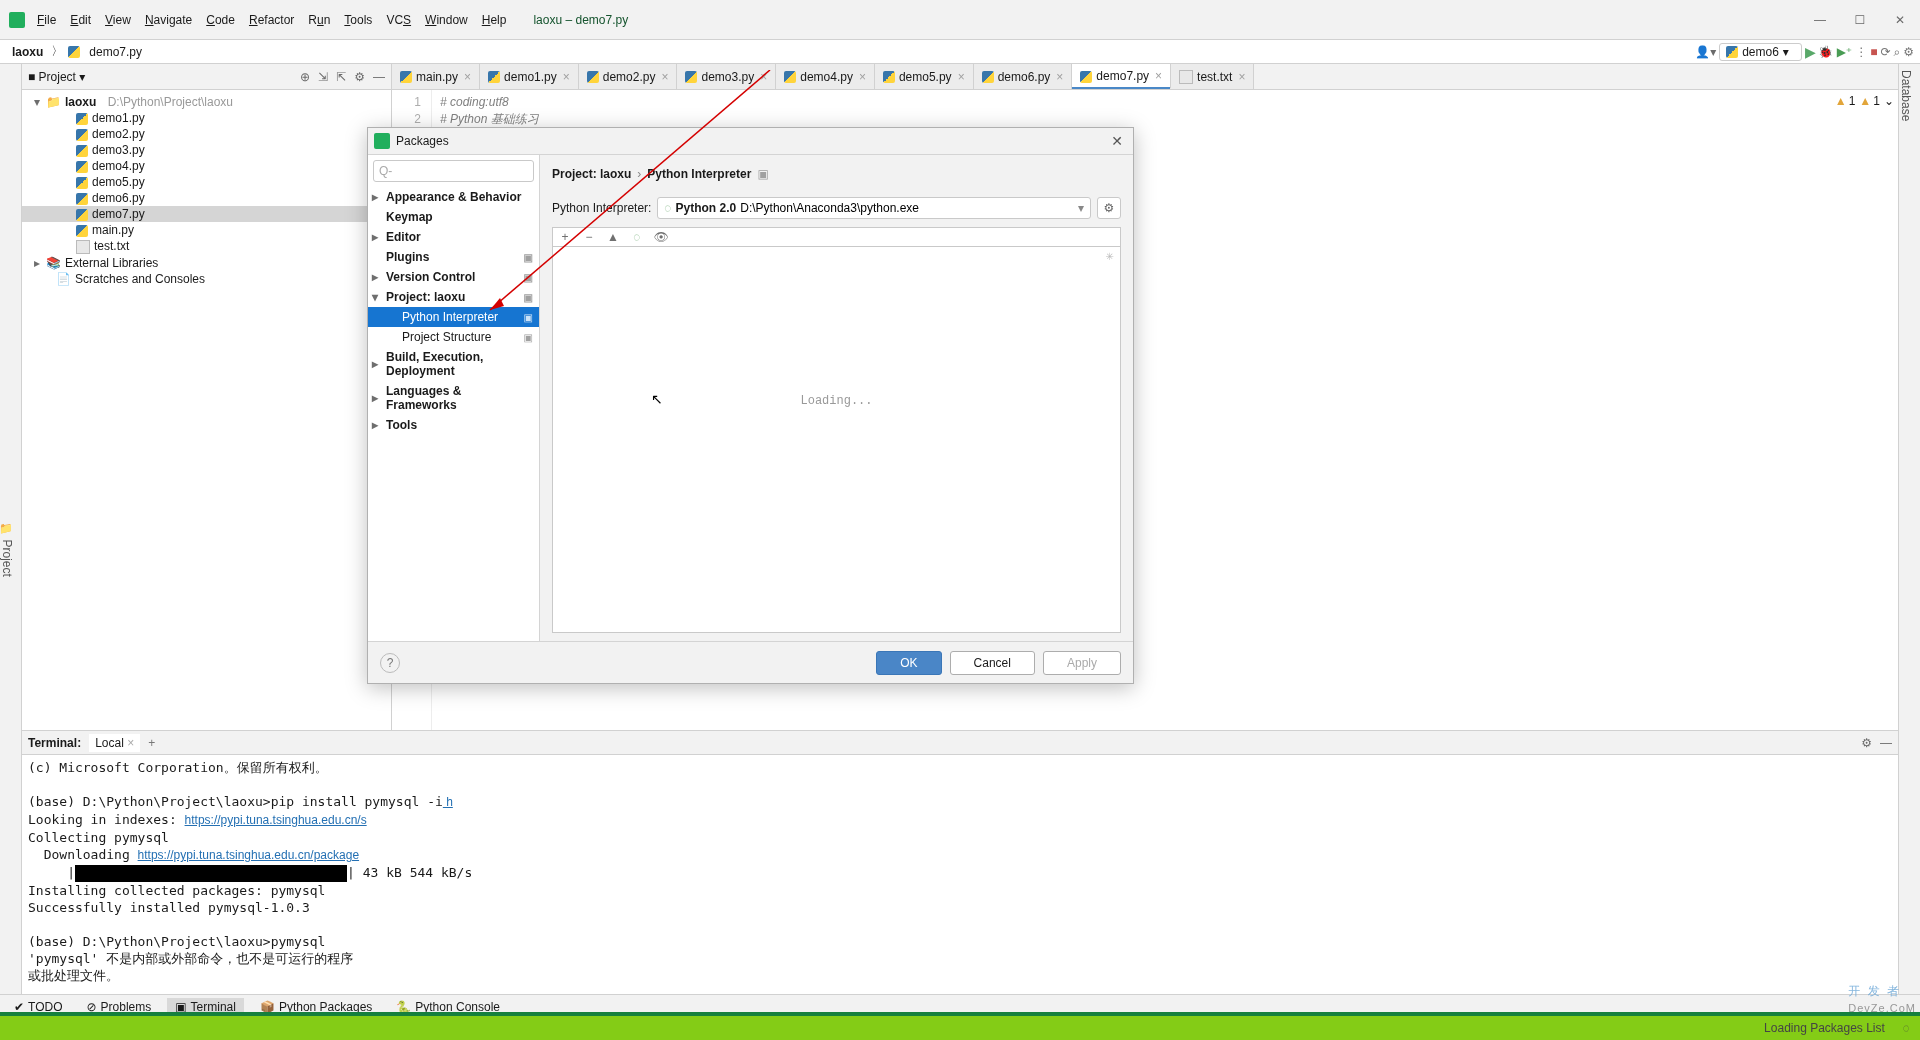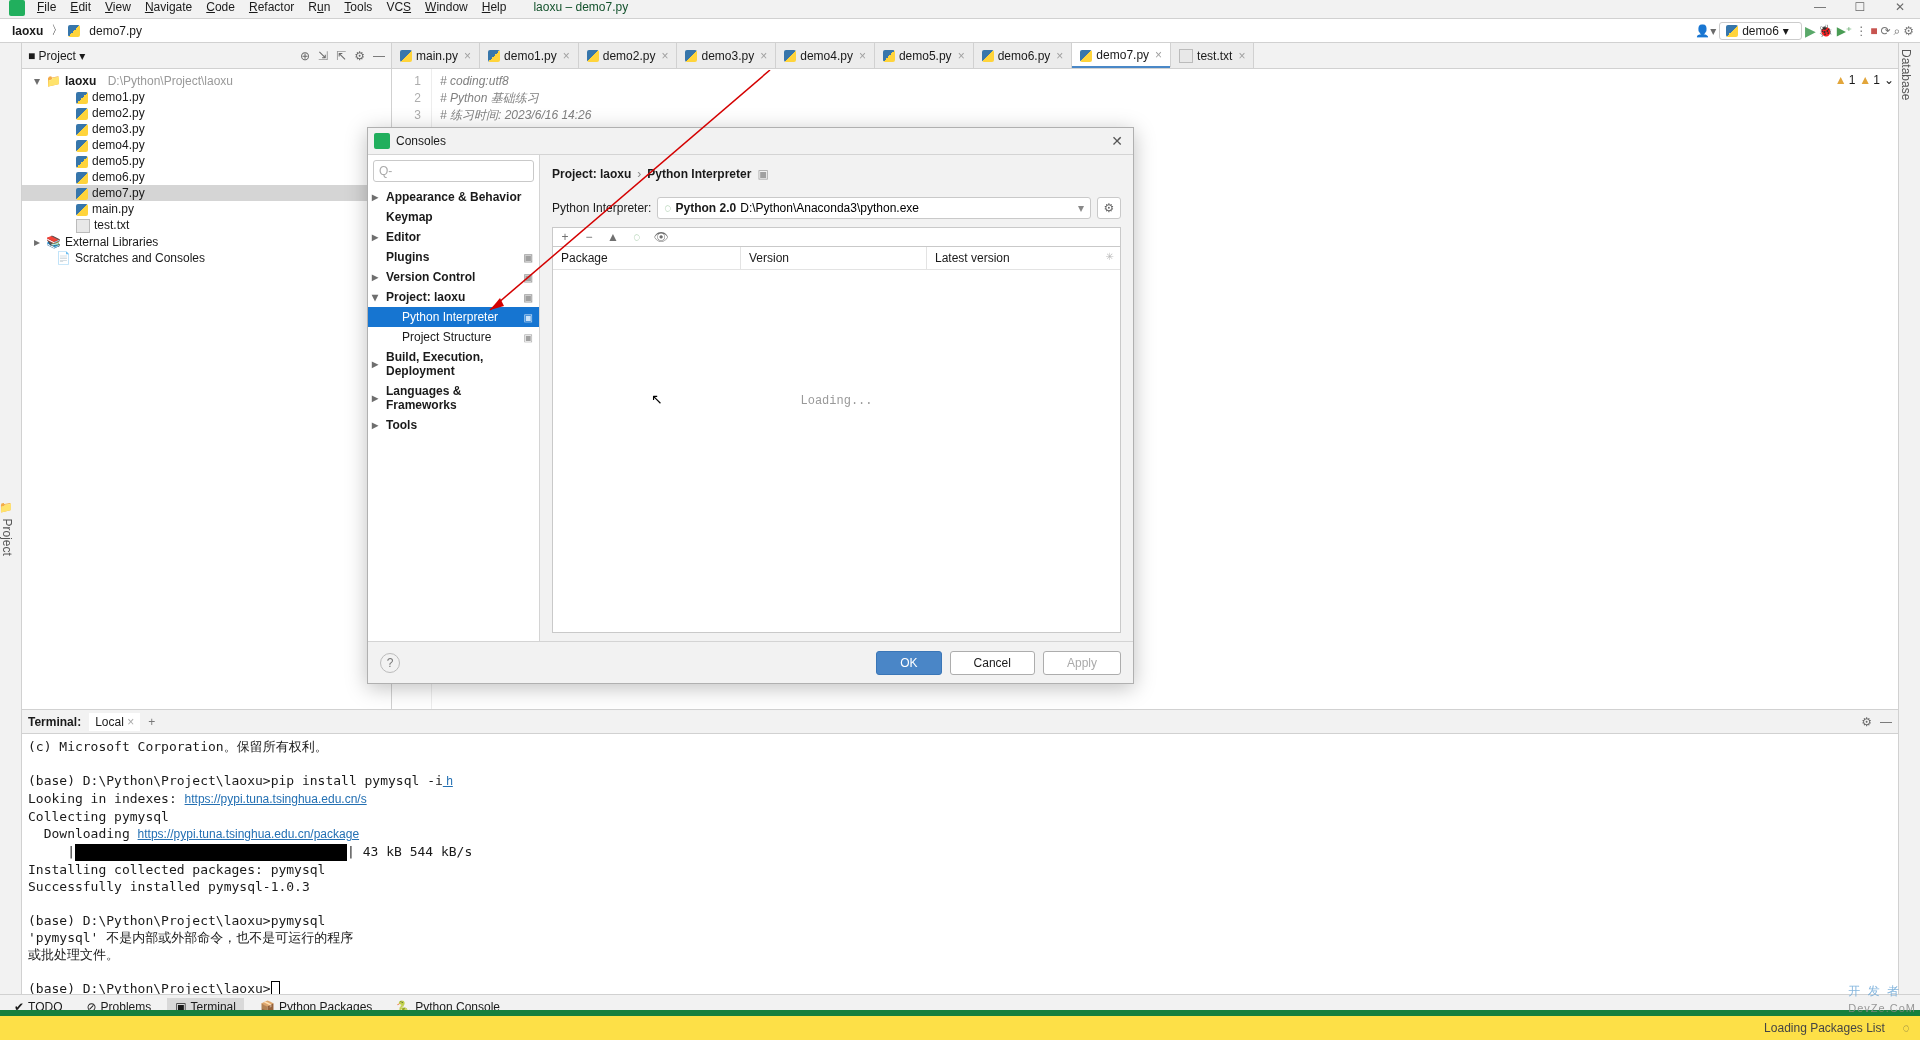--- a/index.html
+++ b/index.html
@@ -1,19 +1,19 @@
 <!DOCTYPE html>
 <html><head>
 <meta charset="utf-8">
 <style>
 * { margin: 0; padding: 0; box-sizing: border-box; font-family: "Segoe UI", Arial, sans-serif; font-size: 12px; }
 body { background: #fff; width: 1920px; height: 1040px; overflow: hidden; position: relative; color: #1a1a1a; }
 
 
-.menubar { height: 19px; display: flex; background: #f2f2f2; border-bottom: 1px solid #d1d1d1; padding-left: 4px; }
+.menubar { height: 40px; display: flex; align-items: center; background: #f2f2f2; border-bottom: 1px solid #d1d1d1; padding-left: 4px; }
 .menuimg { width: 16px; height: 16px; background: #21af5d; margin: 0 5px; border-radius: 2px; }
 .menuitem { padding: 0 7px; cursor: default; }
 .menuitem u { text-decoration: underline; }
 .mtitle { color: #14532d; margin-left: 20px; }
 .winctrl { margin-left: auto; display: flex; }
 .winctrl span { width: 40px; text-align: center; color: #6a6a6a; }
 
 
 .breadcrumb { height: 24px; display: flex; align-items: center; border-bottom: 1px solid #d1d1d1; background: #fff; padding-left: 8px; gap: 4px; }
 .bcitem { padding: 0 4px; }
@@ -65,21 +65,21 @@
 .termtab.act { background: #fff; }
 .termbody { padding: 4px 6px; font-family: SimSun, Consolas, monospace; font-size: 13px; line-height: 17px; white-space: pre; overflow: hidden; }
 .termbody a { color: #2470b3; text-decoration: underline; }
 .pbar { display:inline-block; background:#000; color:#000; }
 .termright{ margin-left:auto; display:flex; gap:8px; color:#6b6b6b;}
 
 
 .bottombtns { position: absolute; left: 0; right: 0; bottom: 22px; height: 24px; background: #f2f2f2; border-top: 1px solid #d1d1d1; display: flex; align-items: center; padding: 0 6px; gap: 8px; }
 .bottombtns .btn { padding: 2px 8px; display: flex; align-items: center; gap: 4px; }
 .bottombtns .btn.act { background: #d9d9d9; }
-.statusbar { position: absolute; left: 0; right: 0; bottom: 0; height: 22px; background: #fde047; border-top: 6px solid #15803d; display: flex; align-items: center; justify-content:flex-end; padding: 12px 10px; gap:18px; color:#444; font-size:11.5px;}
+.statusbar { position: absolute; left: 0; right: 0; bottom: 0; height: 22px; background: #84cc16; border-top: 4px solid #15803d; display: flex; align-items: center; justify-content:flex-end; padding: 12px 10px; gap:18px; color:#444; font-size:11.5px;}
 .watermark { position: absolute; right: 4px; bottom: 26px; color: #6fa9d8; font-size: 26px; font-family: Arial; letter-spacing:2px; opacity:.85;}
 .watermark small{ display:block; font-size:11px; color:#888; letter-spacing:1px; text-align:right;}
 
 
 .dialog { position: absolute; left: 367px; top: 127px; width: 767px; height: 557px; background: #f2f2f2; border: 1px solid #b0b0b0; box-shadow: 0 4px 20px rgba(0,0,0,.25); display: flex; flex-direction: column; }
 .dlgtitle { height: 26px; display: flex; align-items: center; padding: 0 6px; background:#f2f2f2;}
 .dlgicon { width: 16px; height: 16px; background: #21af5d; border-radius: 2px; margin-right: 6px; }
 .dlgclose { margin-left: auto; color: #555; cursor: default; font-size:14px; padding:0 4px;}
 .dlgbody { flex: 1; display: flex; border-top: 1px solid #d4d4d4; }
 .dlgside { width: 172px; background: #fff; border-right: 1px solid #d4d4d4; display:flex; flex-direction:column;}
@@ -366,21 +366,21 @@
 </div>
 
 <div class="watermark">
   <span>开 发 者</span>
   <small>DevZe.CoM</small>
 </div>
 
 <div class="dialog">
   <div class="dlgtitle">
     <div class="dlgicon"></div>
-    <span>Consoles</span>
+    <span>Packages</span>
     <span class="dlgclose">✕</span>
   </div>
   <div class="dlgbody">
     <div class="dlgside">
       <div class="dlgsearch">Q-</div>
       <div class="catlist" id="catlist">
           <div class="cat bold">
             <span class="exp">▸</span>
             <span>Appearance &amp; Behavior</span>
           </div>
@@ -445,25 +445,20 @@
         <div class="gearbtn">⚙</div>
       </div>
       <div class="pkgtools">
         <span>+</span>
         <span>−</span>
         <span>▲</span>
         <span class="spinner">◌</span>
         <span>👁</span>
       </div>
       <div class="pkgtable">
-        <div class="pkghead">
-          <div class="pkgcol">Package</div>
-          <div class="pkgcol">Version</div>
-          <div class="pkgcol">Latest version</div>
-        </div>
         <span class="tinyspin">✳</span>
         <div class="loading">Loading...</div>
       </div>
     </div>
   </div>
   <div class="dlgfoot">
     <div class="help">?</div>
     <div class="btns">
       <div class="dbtn primary">OK</div>
       <div class="dbtn">Cancel</div>

